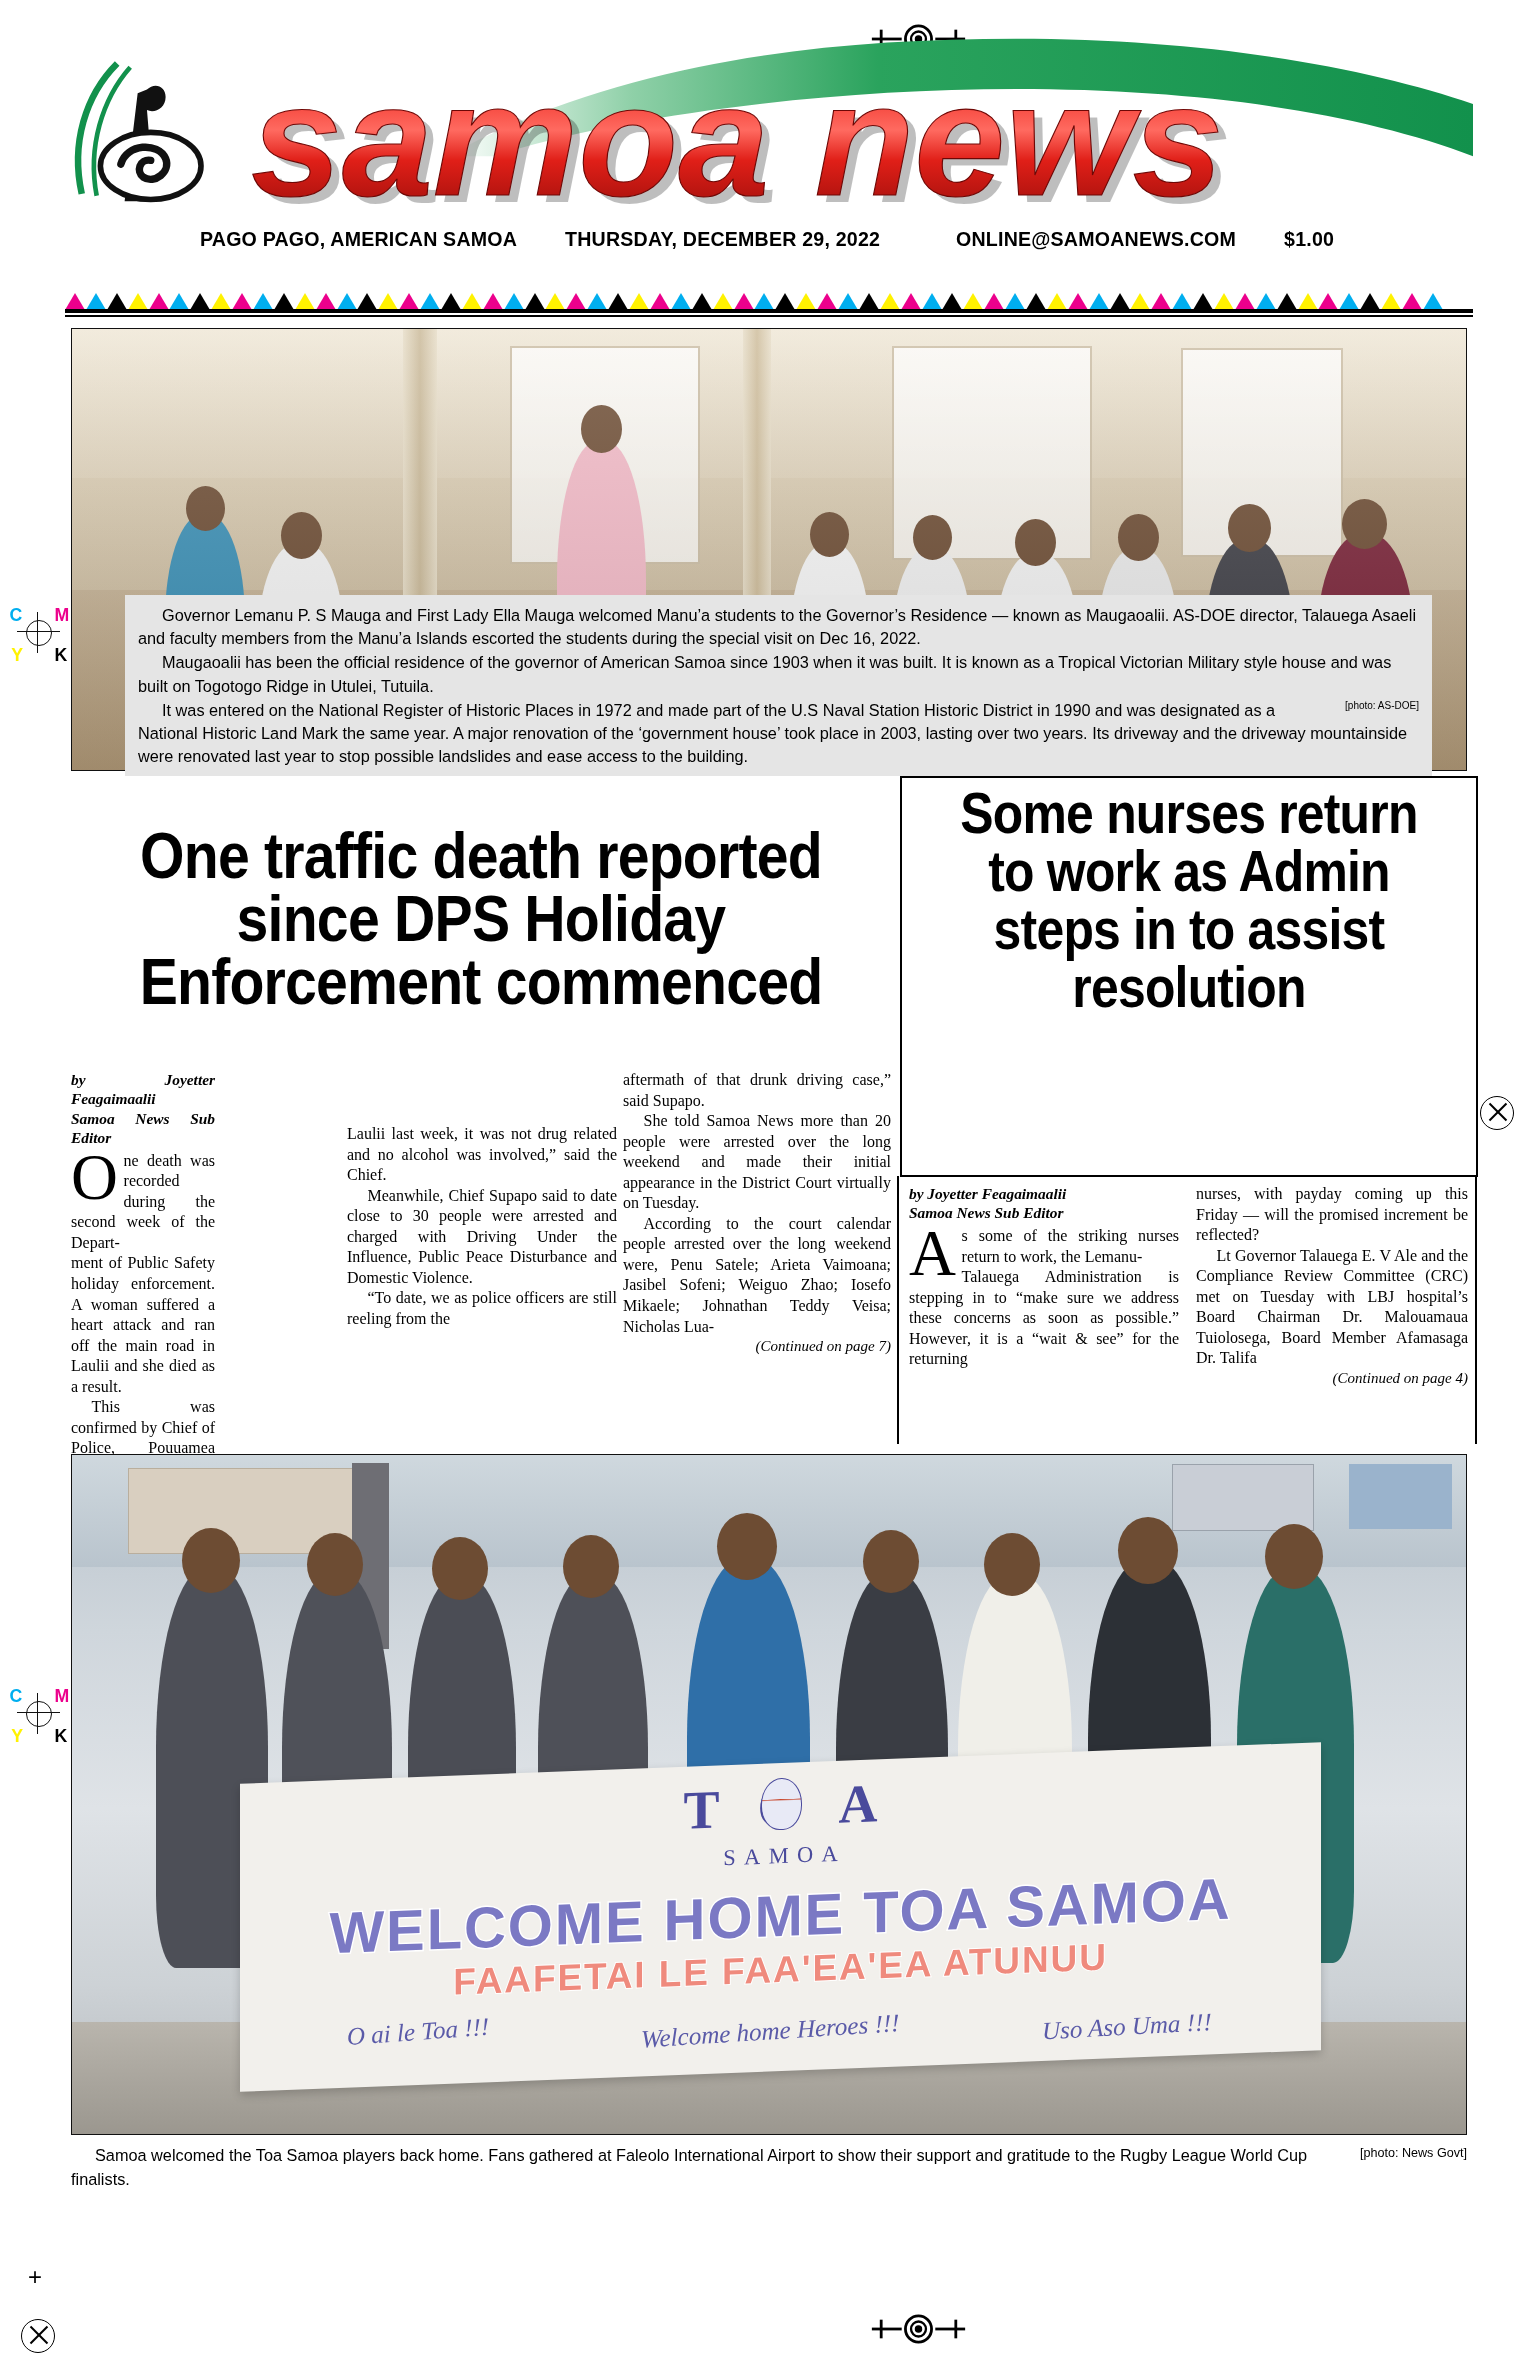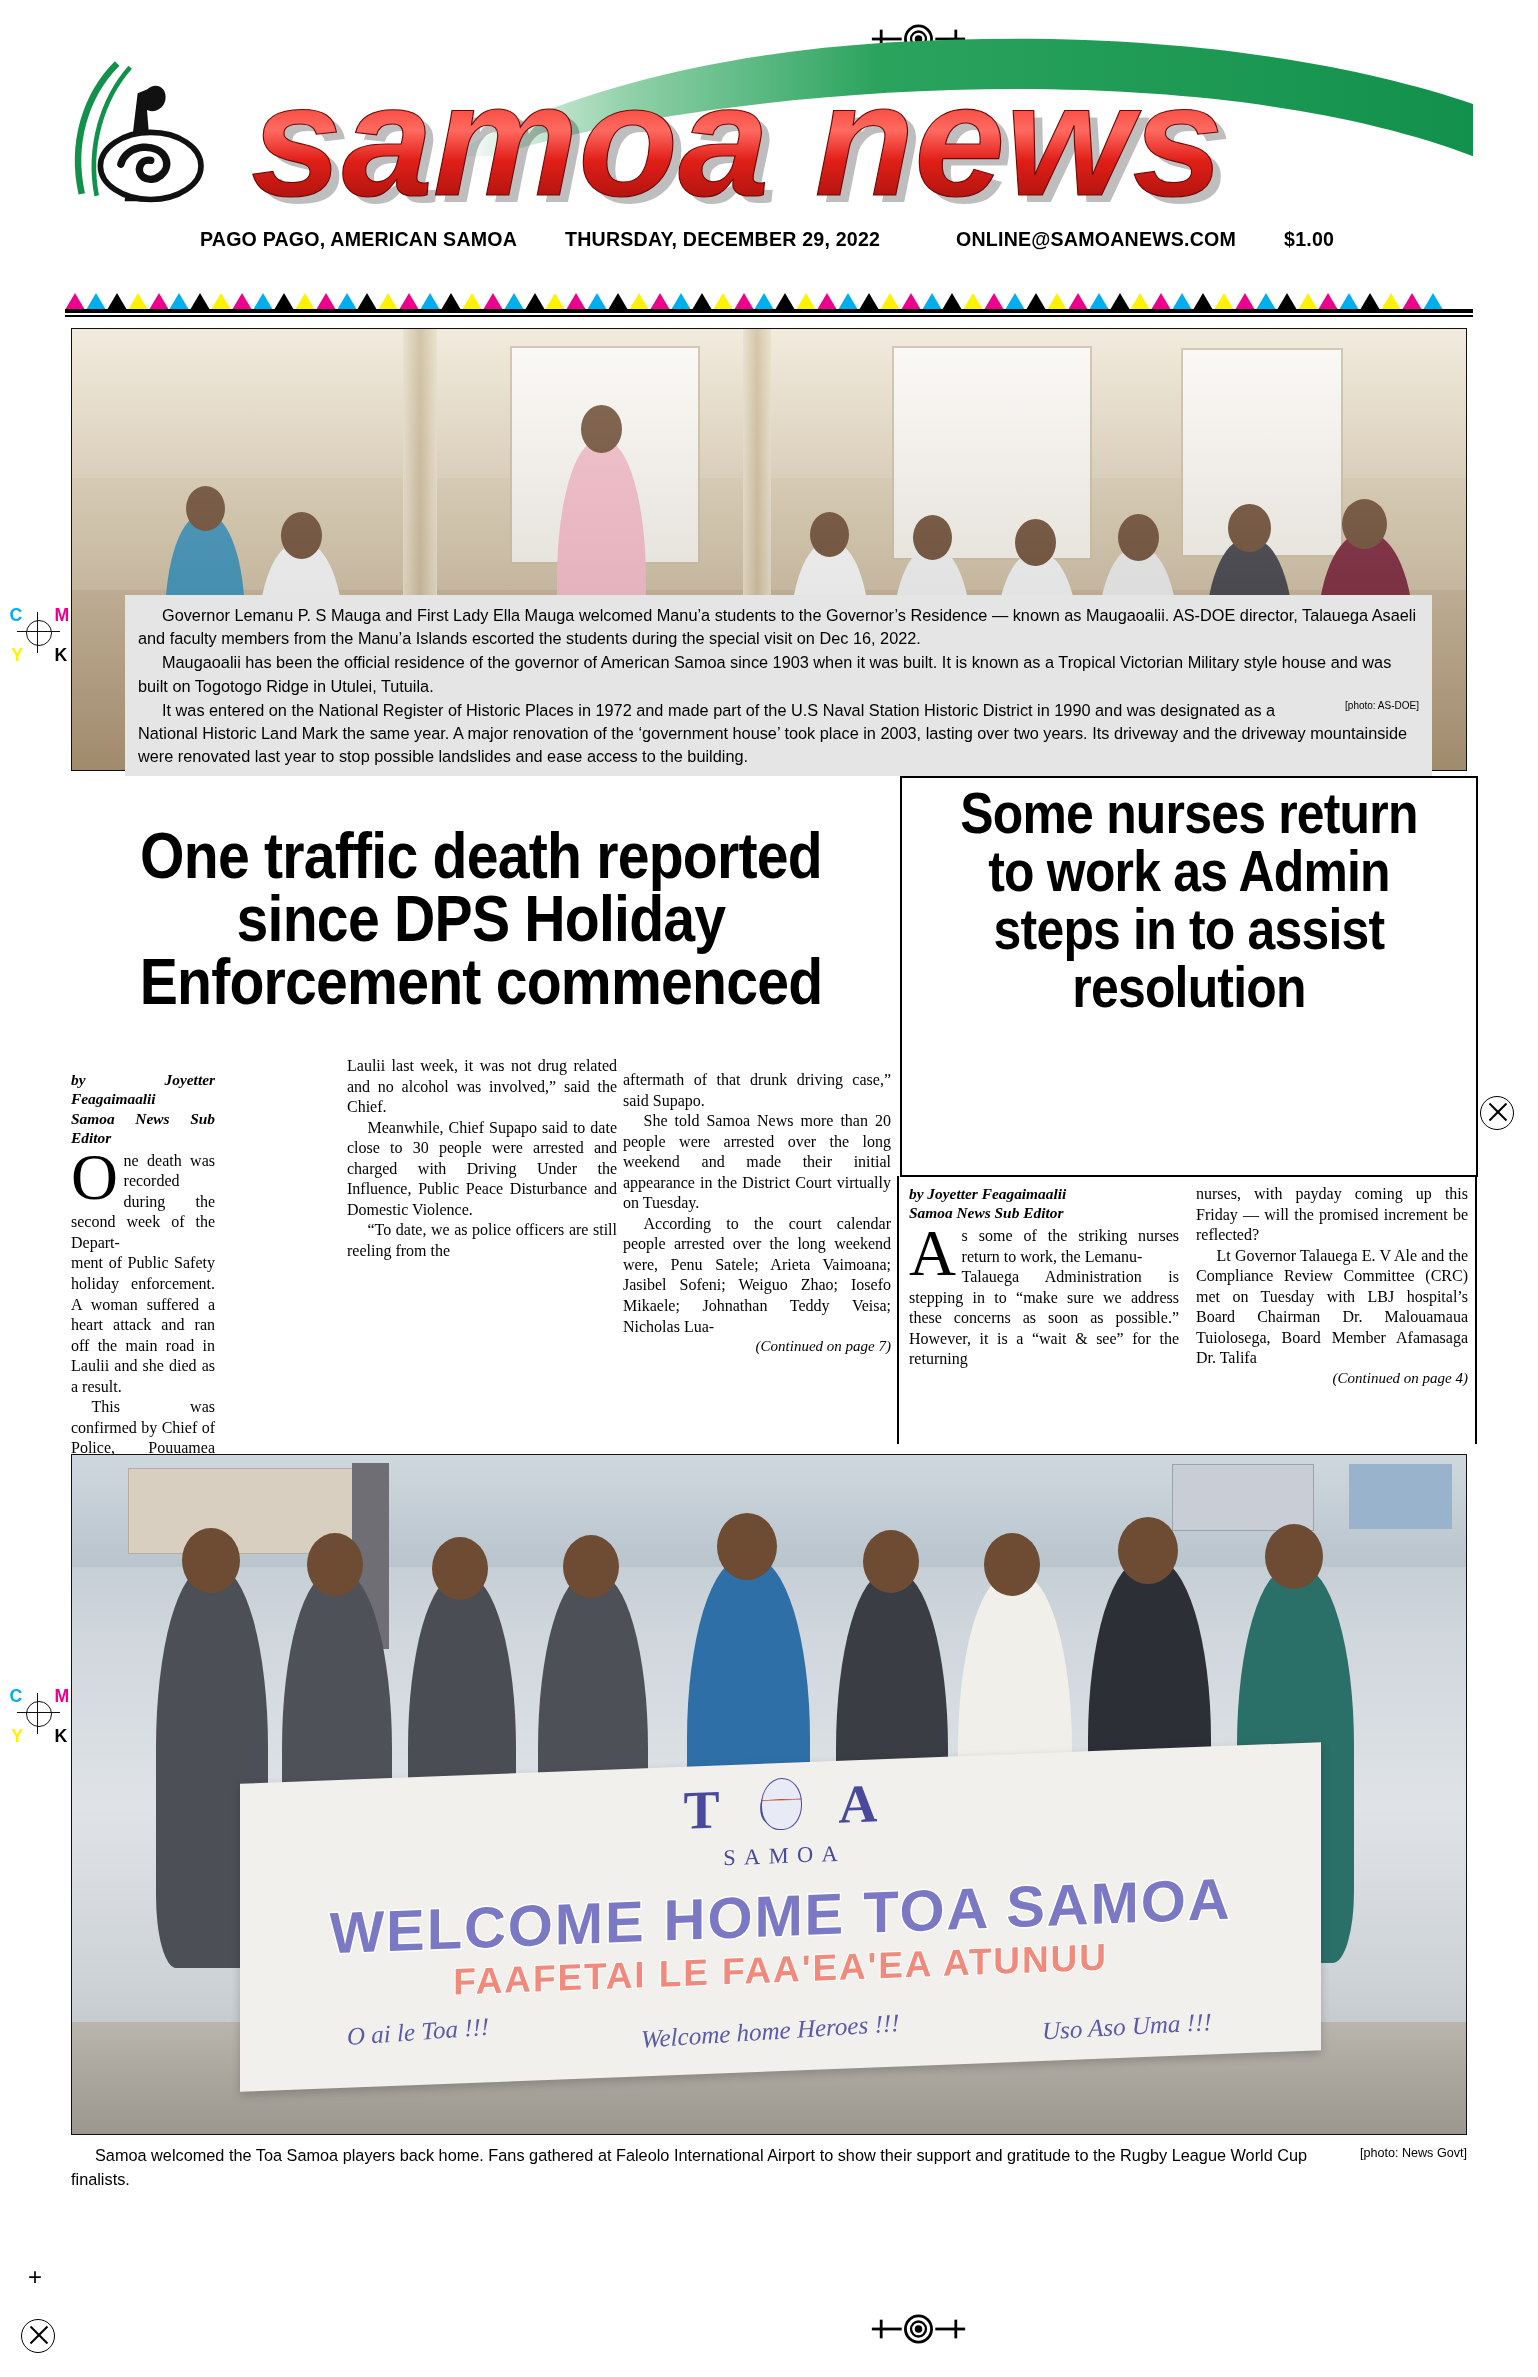--- a/index.html
+++ b/index.html
@@ -66,21 +66,21 @@
      font-weight:bold;font-size:58px;line-height:1.0;letter-spacing:-0.9px;text-align:center;transform:scaleX(0.86);transform-origin:center top;}
 
   
   .byline{font-family:"Liberation Serif",serif;font-style:italic;font-weight:bold;font-size:15.4px;line-height:1.25;margin:0 0 3.7px 0;}
   .col{position:absolute;font-family:"Liberation Serif",serif;font-size:16px;line-height:1.285;text-align:justify;}
   .col p{margin:0;text-indent:20.5px;}
   .col p.nf{text-indent:0;}
   .dropcap{float:left;font-size:65px;line-height:0.73;padding:3.7px 5.6px 0 0;font-family:"Liberation Serif",serif;}
   .jump{text-align:right;font-style:italic;font-size:15px;margin-top:1.9px;text-indent:0;}
   .lc1w{left:71px;top:1070px;width:144px;}
-  .lc2{left:347px;top:1056px;width:270px;}
+  .lc2{left:347px;top:1124px;width:270px;}
   .lc3{left:623px;top:1070px;width:268px;}
   .rc1{left:909px;top:1184px;width:270px;}
   .rc2{left:1196px;top:1184px;width:272px;}
 
   .vdivider{position:absolute;width:1.9px;background:#000;}
 
   
   .photoB{position:absolute;left:71px;top:1454px;width:1396px;height:681px;overflow:hidden;border:1.9px solid #111;box-sizing:border-box;
      background:linear-gradient(180deg,#b9c3cc 0%,#cfd6dc 26%,#dfe3e7 52%,#cdd2d6 78%,#b2b7bb 100%);}
   .capB{position:absolute;left:71px;top:2144px;width:1396px;

